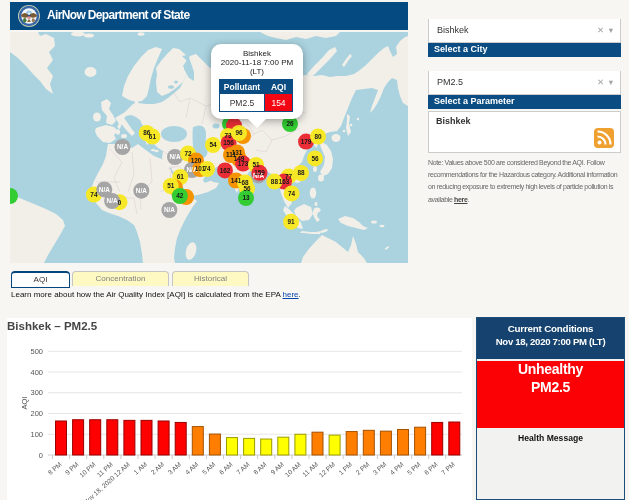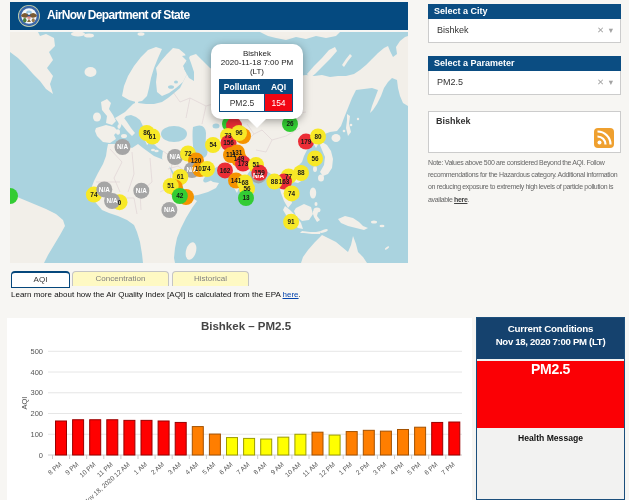--- a/index.html
+++ b/index.html
@@ -15,28 +15,28 @@
   #ptable td{border:1.5px solid #0b4d82;padding:0;height:13px;}
   #ptable tr:last-child td{height:17px;}
   #ptable .h{background:#0b4d82;color:#fff;font-weight:bold;}
   #ptable .red{background:#f30511;color:#fff;font-weight:normal;}
   
   .tab{top:271px;height:14px;font-size:8px;text-align:center;line-height:14px;border:1px solid #c5c5c5;border-bottom:none;border-radius:4px 4px 0 0;background:#fef9c3;color:#818181;}
   #tab1{left:11px;width:57px;background:#fff;border:1px solid #05477c;border-top:2px solid #05477c;color:#333;z-index:2;}
   #learn{left:11px;top:290px;font-size:8px;color:#111;}
   #learn a{color:#0645ad;}
   
-  .phead{left:428px;width:193px;background:#0b4d82;color:#fff;font-weight:bold;font-size:9px;line-height:15px;padding-left:6px;box-sizing:border-box;height:15px;}
+  .phead{left:428px;width:193px;background:#0b4d82;color:#fff;font-weight:bold;font-size:9px;line-height:15px;padding-left:6px;box-sizing:border-box;height:15px;margin-top:38px;}
   .pbody{left:428px;width:193px;background:#fff;border:1px solid #ccc;border-top:none;box-sizing:border-box;height:24px;font-size:9px;color:#333;line-height:22px;padding-left:8px;}
   .selicons{position:absolute;right:7px;top:0;color:#a3a3a3;font-size:8.5px;}
   #rssbox{left:428px;top:111px;width:193px;height:42px;background:#fff;border:1px solid #ccc;box-sizing:border-box;}
   #note{left:428px;top:157px;width:200px;font-size:7px;letter-spacing:-0.35px;color:#666;line-height:12.2px;white-space:nowrap;}
   
   #chart{left:7px;top:318px;width:465px;height:182px;background:#fff;}
-  #ctitle{left:0;top:2px;width:478px;text-align:center;font-size:11.5px;font-weight:bold;color:#454545;}
+  #ctitle{left:0;top:2px;width:478px;text-align:left;font-size:11.5px;font-weight:bold;color:#454545;}
   
   #cc{left:476px;top:317px;width:149px;height:183px;border:1px solid #1c4f7c;box-sizing:border-box;background:#f2f2f1;}
   #cchead{background:#15426e;color:#fff;text-align:center;height:41px;}
   #ccred{background:#fb0005;color:#fff;text-align:center;height:67px;font-weight:bold;}
   #cchm{padding:3px 6px;color:#333;}
 </style>
 </head>
 <body>
 <div class="abs" id="hdr">
   <svg class="abs" style="left:8px;top:3px" width="22" height="22" viewBox="0 0 28 28">
@@ -392,18 +392,19 @@
       <text x="448.3" y="147" font-size="6.6" fill="#555" text-anchor="end" transform="rotate(-42 448.3 147)">7 PM</text>
     </svg>
 </div>
 
 <div class="abs" id="cc">
   <div id="cchead">
     <div style="font-size:9.8px;letter-spacing:-0.2px;font-weight:bold;padding-top:5px">Current Conditions</div>
     <div style="font-size:9.6px;letter-spacing:-0.3px;font-weight:bold;margin-top:2px">Nov 18, 2020 7:00 PM (LT)</div>
   </div>
   <div id="ccred">
+    <div style="font-size:14px;letter-spacing:-0.3px;margin-top:2px">Unhealthy</div>
     <div style="font-size:14px;letter-spacing:-0.3px;margin-top:2px">PM2.5</div>
   </div>
   <div id="cchm">
     <div style="text-align:center;font-size:8.6px;font-weight:bold;color:#111;margin:2px 0 12px">Health Message</div>
   </div>
 </div>
 
 </body></html>

